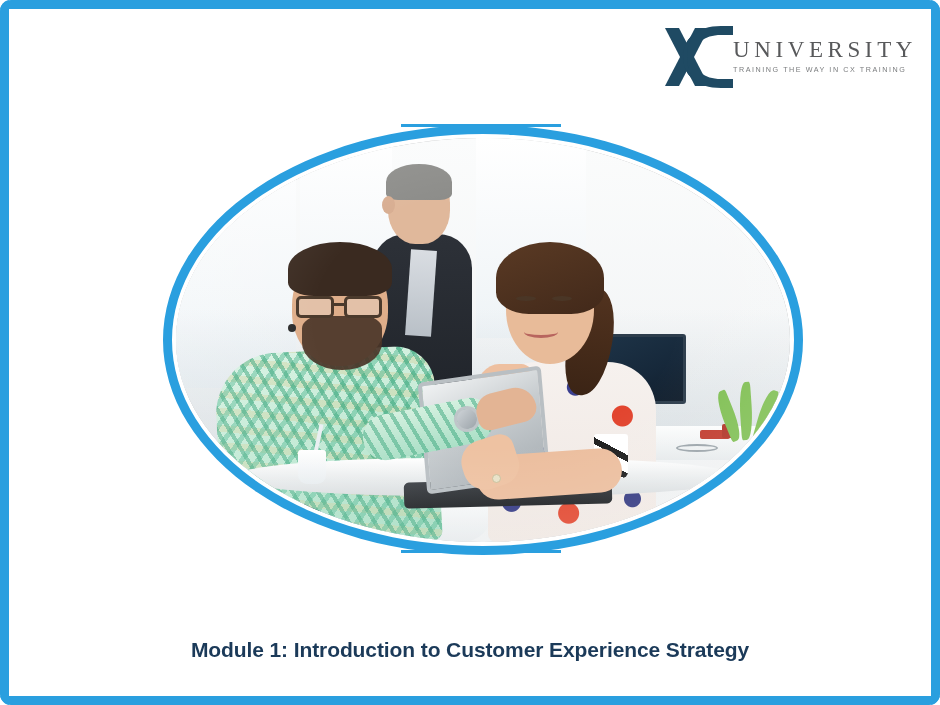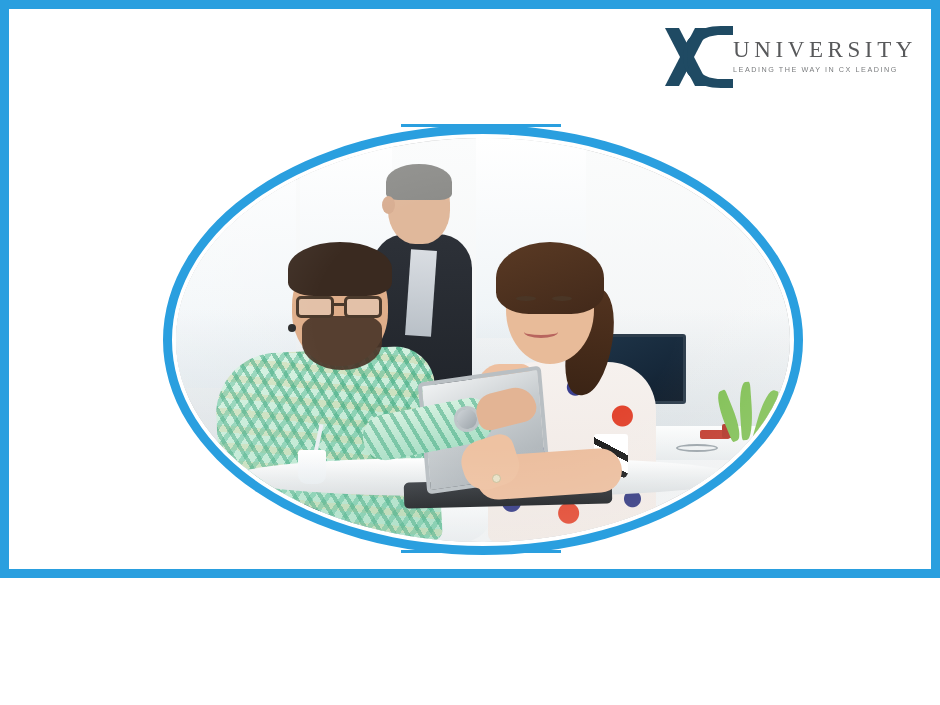--- a/index.html
+++ b/index.html
@@ -8,23 +8,24 @@
     width: 940px;
     height: 705px;
     overflow: hidden;
     background: #ffffff;
     font-family: "Liberation Sans", sans-serif;
   }
 
   #slide {
     position: relative;
     width: 940px;
-    height: 578px;
+    height: 705px;
     background: #ffffff;
     overflow: hidden;
+    border-radius: 11px;
   }
 
   
   .frame-edge { position: absolute; background: #2a9fdf; }
   .frame-left   { left: 0;  top: 0;    width: 9px;  height: 705px; }
   .frame-right  { right: 0; top: 0;    width: 9px;  height: 705px; }
   .frame-top    { left: 0;  top: 0;    width: 940px; height: 9px; }
   .frame-bottom { left: 0;  bottom: 0; width: 940px; height: 9px; }
 
   
@@ -467,21 +468,21 @@
 
   <div id="logo">
     <svg id="logo-mark" viewBox="0 0 74 70">
       <path d="M58 4 C34 4 20 17 20 35 C20 53 34 66 58 66 L70 66 L70 57 L58 57 C41 57 31 48 31 35 C31 22 41 13 58 13 L70 13 L70 4 Z" fill="#1f4a63"></path>
       <path d="M2 6 L16 6 L46 64 L32 64 Z" fill="#1f4a63"></path>
       <path d="M32 6 L46 6 L16 64 L2 64 Z" fill="#1f4a63"></path>
       <path d="M20 35 C20 22 27 12 39 7 C27 14 24 24 24 35 C24 46 27 56 39 63 C27 58 20 48 20 35 Z" fill="#1f4a63"></path>
     </svg>
     <div id="logo-text">
       <div id="logo-word">UNIVERSITY</div>
-      <div id="logo-tagline">LEADING THE WAY IN CX LEADING</div>
+      <div id="logo-tagline">TRAINING THE WAY IN CX TRAINING</div>
     </div>
   </div>
 
   <div id="hero">
 
     <div class="cross-line top"></div>
 
     <div id="oval-photo">
       <div id="photo-scene">
 
@@ -549,14 +550,15 @@
 
         <div id="photo-blur"></div>
       </div>
     </div>
 
     <div id="oval-ring"></div>
 
     <div class="cross-line bottom"></div>
   </div>
 
+  <div id="subtitle">Module 1: Introduction to Customer Experience Strategy</div>
 
 </div>
 
 </body></html>

